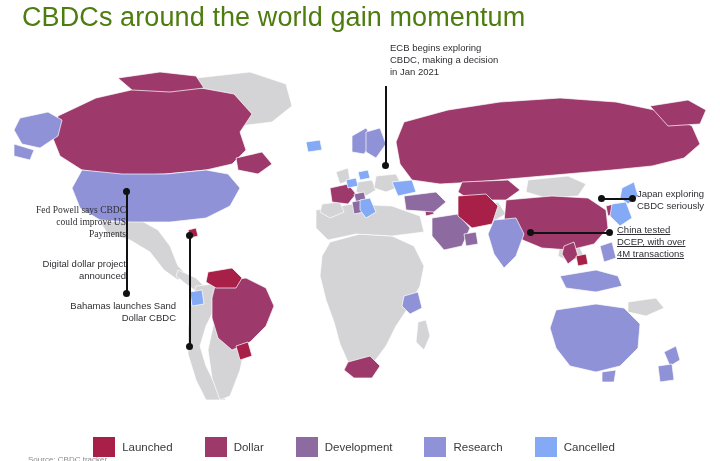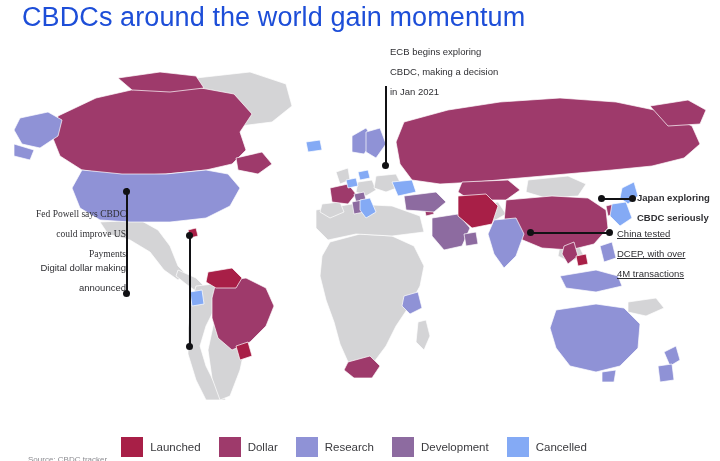--- a/index.html
+++ b/index.html
@@ -8,43 +8,43 @@
     background:#ffffff;
     font-family:"Liberation Sans", sans-serif;
     overflow:hidden;
     position:relative;
   }
   #stage{position:relative;width:720px;height:461px;}
 
   .title{
     position:absolute;left:22px;top:2px;
     font-size:27px;font-weight:400;
-    color:#1d4ed8;letter-spacing:.1px;
+    color:#4d7c0f;letter-spacing:.1px;
     white-space:nowrap;
   }
 
   #mapwrap{position:absolute;left:0;top:70px;width:720px;height:330px;}
   #mapsvg{display:block;width:720px;height:330px;}
 
   
-  .anno{position:absolute;font-size:9.5px;line-height:20px;color:#2f2f33;white-space:pre;}
+  .anno{position:absolute;font-size:9.5px;line-height:12px;color:#2f2f33;white-space:pre;}
   .anno.r{text-align:right;}
   .anno.l{text-align:left;}
 
   .leader{position:absolute;background:#111114;}
   .leader.v{width:2.2px;}
   .leader.h{height:2.2px;}
   .dot{position:absolute;width:7px;height:7px;border-radius:50%;background:#111114;}
 
   
   #legend{
     position:absolute;left:0;top:432px;width:720px;height:29px;
     display:flex;align-items:center;justify-content:center;gap:0px;
   }
-  .lg{display:flex;align-items:center;margin-right:18px;}
+  .lg{display:flex;align-items:center;margin-right:32px;}
   .sw{width:22px;height:20px;display:block;}
   .lglab{font-size:11.5px;color:#3a3a3e;margin-left:7px;white-space:nowrap;}
 
   #source{position:absolute;left:28px;top:455px;font-size:8px;color:#8b8b90;white-space:nowrap;}
 </style>
 </head>
 <body>
 
 <div id="stage">
 
@@ -179,30 +179,32 @@
 in Jan 2021</div>
   <div class="leader v" style="left:385px;top:86px;height:80px;"></div>
   <div class="dot" style="left:381.6px;top:162px;"></div>
 
   <div class="anno r" style="left:8px;top:204px;width:118px;font-family:Liberation Serif, serif;">Fed Powell says CBDC
 could improve US
 Payments</div>
   <div class="leader v" style="left:126px;top:188px;height:62px;"></div>
   <div class="dot" style="left:122.6px;top:188px;"></div>
 
-  <div class="anno r" style="left:8px;top:258px;width:118px;">Digital dollar making
+  <div class="anno r" style="left:8px;top:258px;width:118px;">Digital dollar project
 announced</div>
   <div class="leader v" style="left:126px;top:250px;height:44px;"></div>
   <div class="dot" style="left:122.6px;top:290px;"></div>
 
+  <div class="anno r" style="left:56px;top:300px;width:120px;">Bahamas launches Sand
+Dollar CBDC</div>
   <div class="leader v" style="left:189px;top:236px;height:110px;"></div>
   <div class="dot" style="left:185.6px;top:232px;"></div>
   <div class="dot" style="left:185.6px;top:343px;"></div>
 
-  <div class="anno l" style="left:637px;top:188px;width:82px;font-weight:bold;">Japan exploring
+  <div class="anno l" style="left:637px;top:188px;width:82px;">Japan exploring
 CBDC seriously</div>
   <div class="leader h" style="left:601px;top:198px;width:32px;"></div>
   <div class="dot" style="left:598px;top:194.6px;"></div>
   <div class="dot" style="left:629px;top:194.6px;"></div>
 
   <div class="anno l" style="left:617px;top:224px;width:100px;text-decoration:underline;">China tested
 DCEP, with over
 4M transactions</div>
   <div class="leader h" style="left:530px;top:232px;width:80px;"></div>
   <div class="dot" style="left:527px;top:228.6px;"></div>
@@ -211,26 +213,26 @@
   <div id="legend">
     <div class="lg">
       <span class="sw" style="background:#a81f47"></span>
       <span class="lglab">Launched</span>
     </div>
     <div class="lg">
       <span class="sw" style="background:#9e3a6b"></span>
       <span class="lglab">Dollar</span>
     </div>
     <div class="lg">
+      <span class="sw" style="background:#8d6ba0"></span>
+      <span class="lglab">Development</span>
+    </div>
+    <div class="lg">
       <span class="sw" style="background:#8f92d6"></span>
       <span class="lglab">Research</span>
-    </div>
-    <div class="lg">
-      <span class="sw" style="background:#8d6ba0"></span>
-      <span class="lglab">Development</span>
     </div>
     <div class="lg" style="margin-right:12px">
       <span class="sw" style="background:#84aaf5"></span>
       <span class="lglab">Cancelled</span>
     </div>
   </div>
 
   <div id="source">Source: CBDC tracker</div>
 
 </div>

